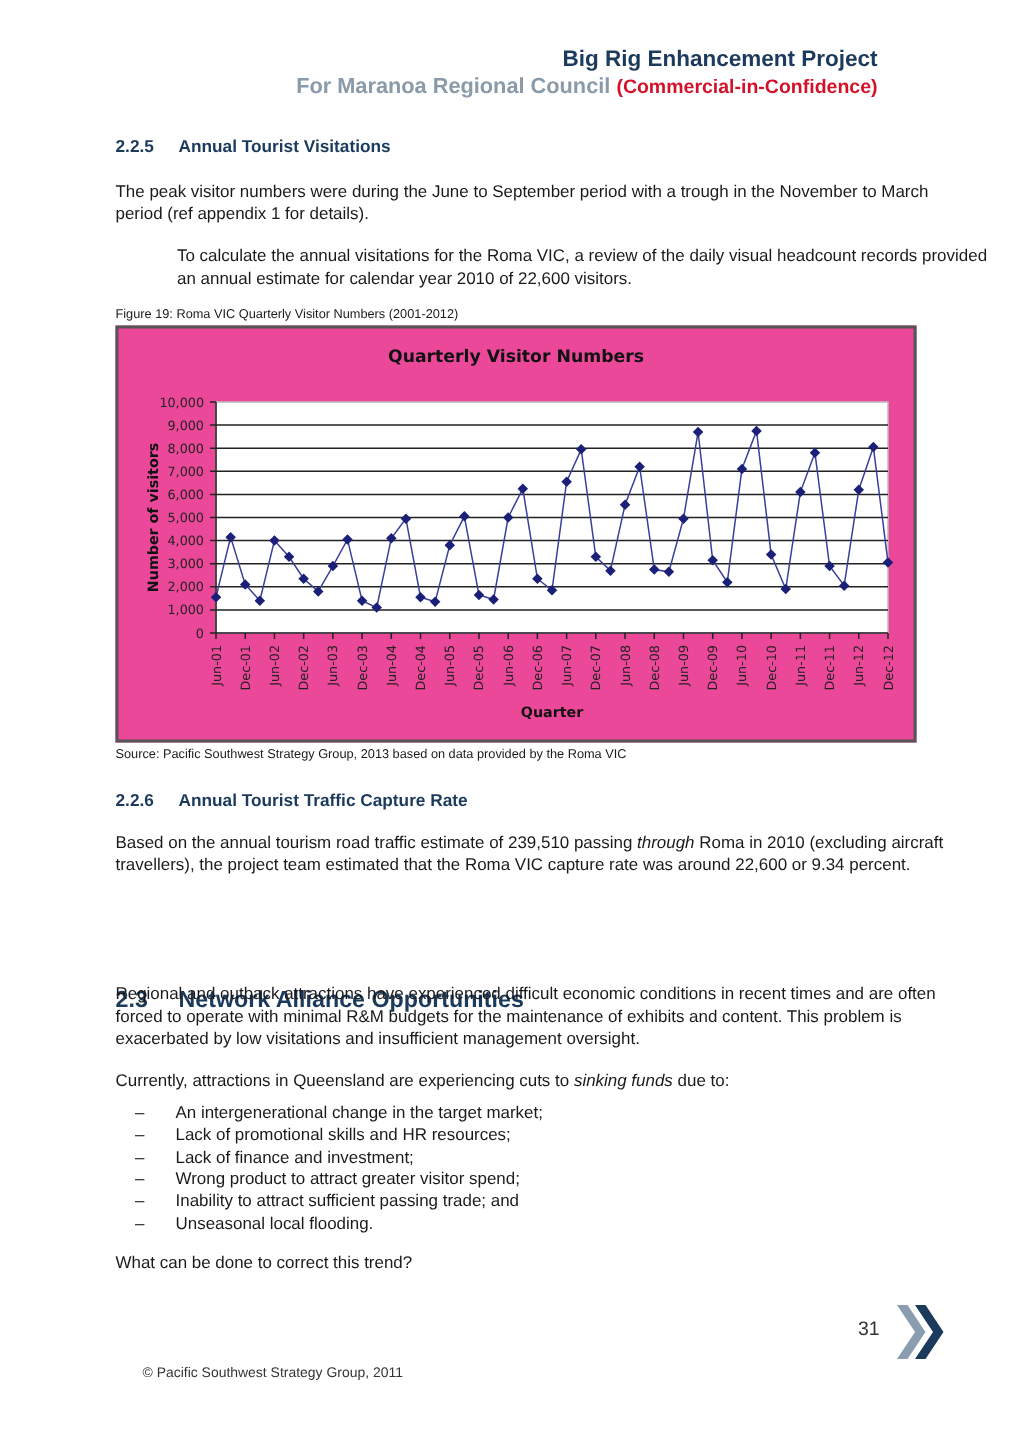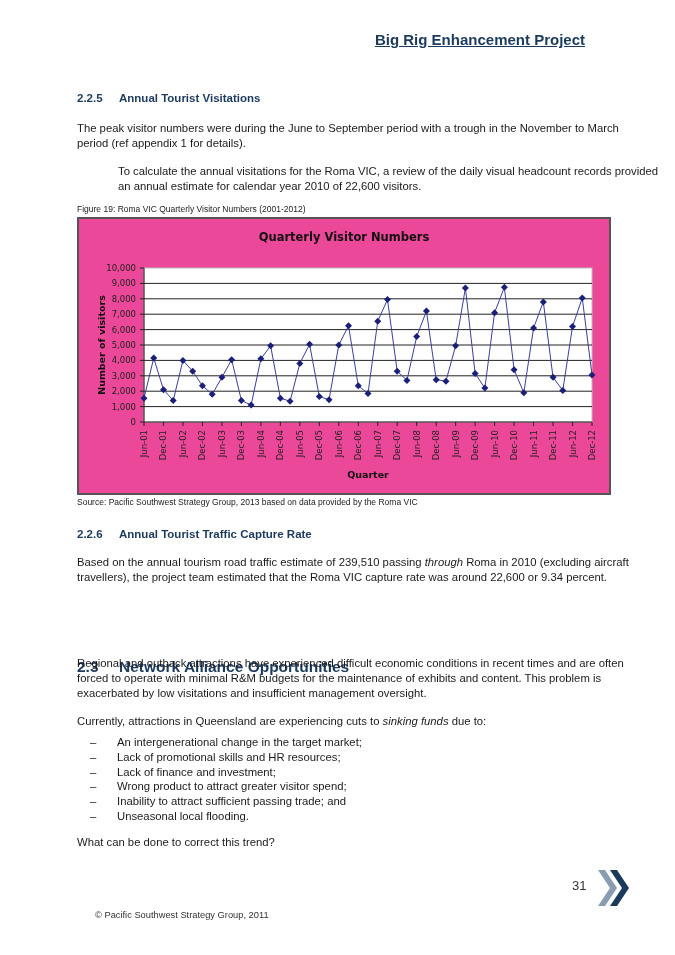--- a/index.html
+++ b/index.html
@@ -1,18 +1,18 @@
 <!DOCTYPE html>
 <html><head>
 <meta charset="utf-8">
 <style>
   * { box-sizing: border-box; margin: 0; padding: 0; }
   body { width: 675px; height: 955px; background: #ffffff; font-family: "Liberation Sans", sans-serif; color: #1a1a1a; position: relative; overflow: hidden; }
   .header { position: absolute; right: 90px; top: 31px; text-align: right; }
-  .header .title { font-size: 15px; font-weight: bold; color: #1b3a5c; line-height: 18px; text-decoration: underline; }
+  .header .title { font-size: 15px; font-weight: bold; color: #1b3a5c; line-height: 18px; }
   .header .subtitle { font-size: 14.5px; color: #8a9aa8; font-weight: bold; line-height: 18px; }
   .header .subtitle .conf { color: #d3122a; font-size: 13px; }
   .content { position: absolute; left: 77px; width: 555px; }
   h3 { font-size: 11.5px; font-weight: bold; color: #1b3a5c; }
   h3 .num { display: inline-block; width: 42px; }
   p { font-size: 11.3px; line-height: 15px; }
   .caption { font-size: 8.5px; }
   .chart-frame { position: absolute; left: 77px; top: 217px; width: 534px; height: 278px; border: 2px solid #555; background: #ec4899; }
   .chart-svg { position: absolute; left: 0; top: 0; }
   h2 { font-size: 15.5px; font-weight: bold; color: #1b3a5c; }
@@ -22,20 +22,21 @@
   ul.dash li::before { content: "\2013"; position: absolute; left: 13px; }
   .page-num { position: absolute; left: 572px; top: 878px; font-size: 13px; color: #333; }
   .chev { position: absolute; left: 596px; top: 868px; }
   .footer { position: absolute; left: 95px; top: 910px; font-size: 9.3px; color: #333; }
 </style>
 </head>
 <body>
 
 <div class="header">
   <div class="title">Big Rig Enhancement Project</div>
+  <div class="subtitle"><span>For Maranoa Regional Council</span> <span class="conf">(Commercial-in-Confidence)</span></div>
 </div>
 
 <div class="content" style="top:92px;">
   <h3><span class="num">2.2.5</span><span>Annual Tourist Visitations</span></h3>
 </div>
 <div class="content" style="top:121px;">
   <p>The peak visitor numbers were during the June to September period with a trough in the November to March period (ref appendix 1 for details).</p>
 </div>
 <div class="content" style="top:164px;margin-left:41px;">
   <p>To calculate the annual visitations for the Roma VIC, a review of the daily visual headcount records provided an annual estimate for calendar year 2010 of 22,600 visitors.</p>

